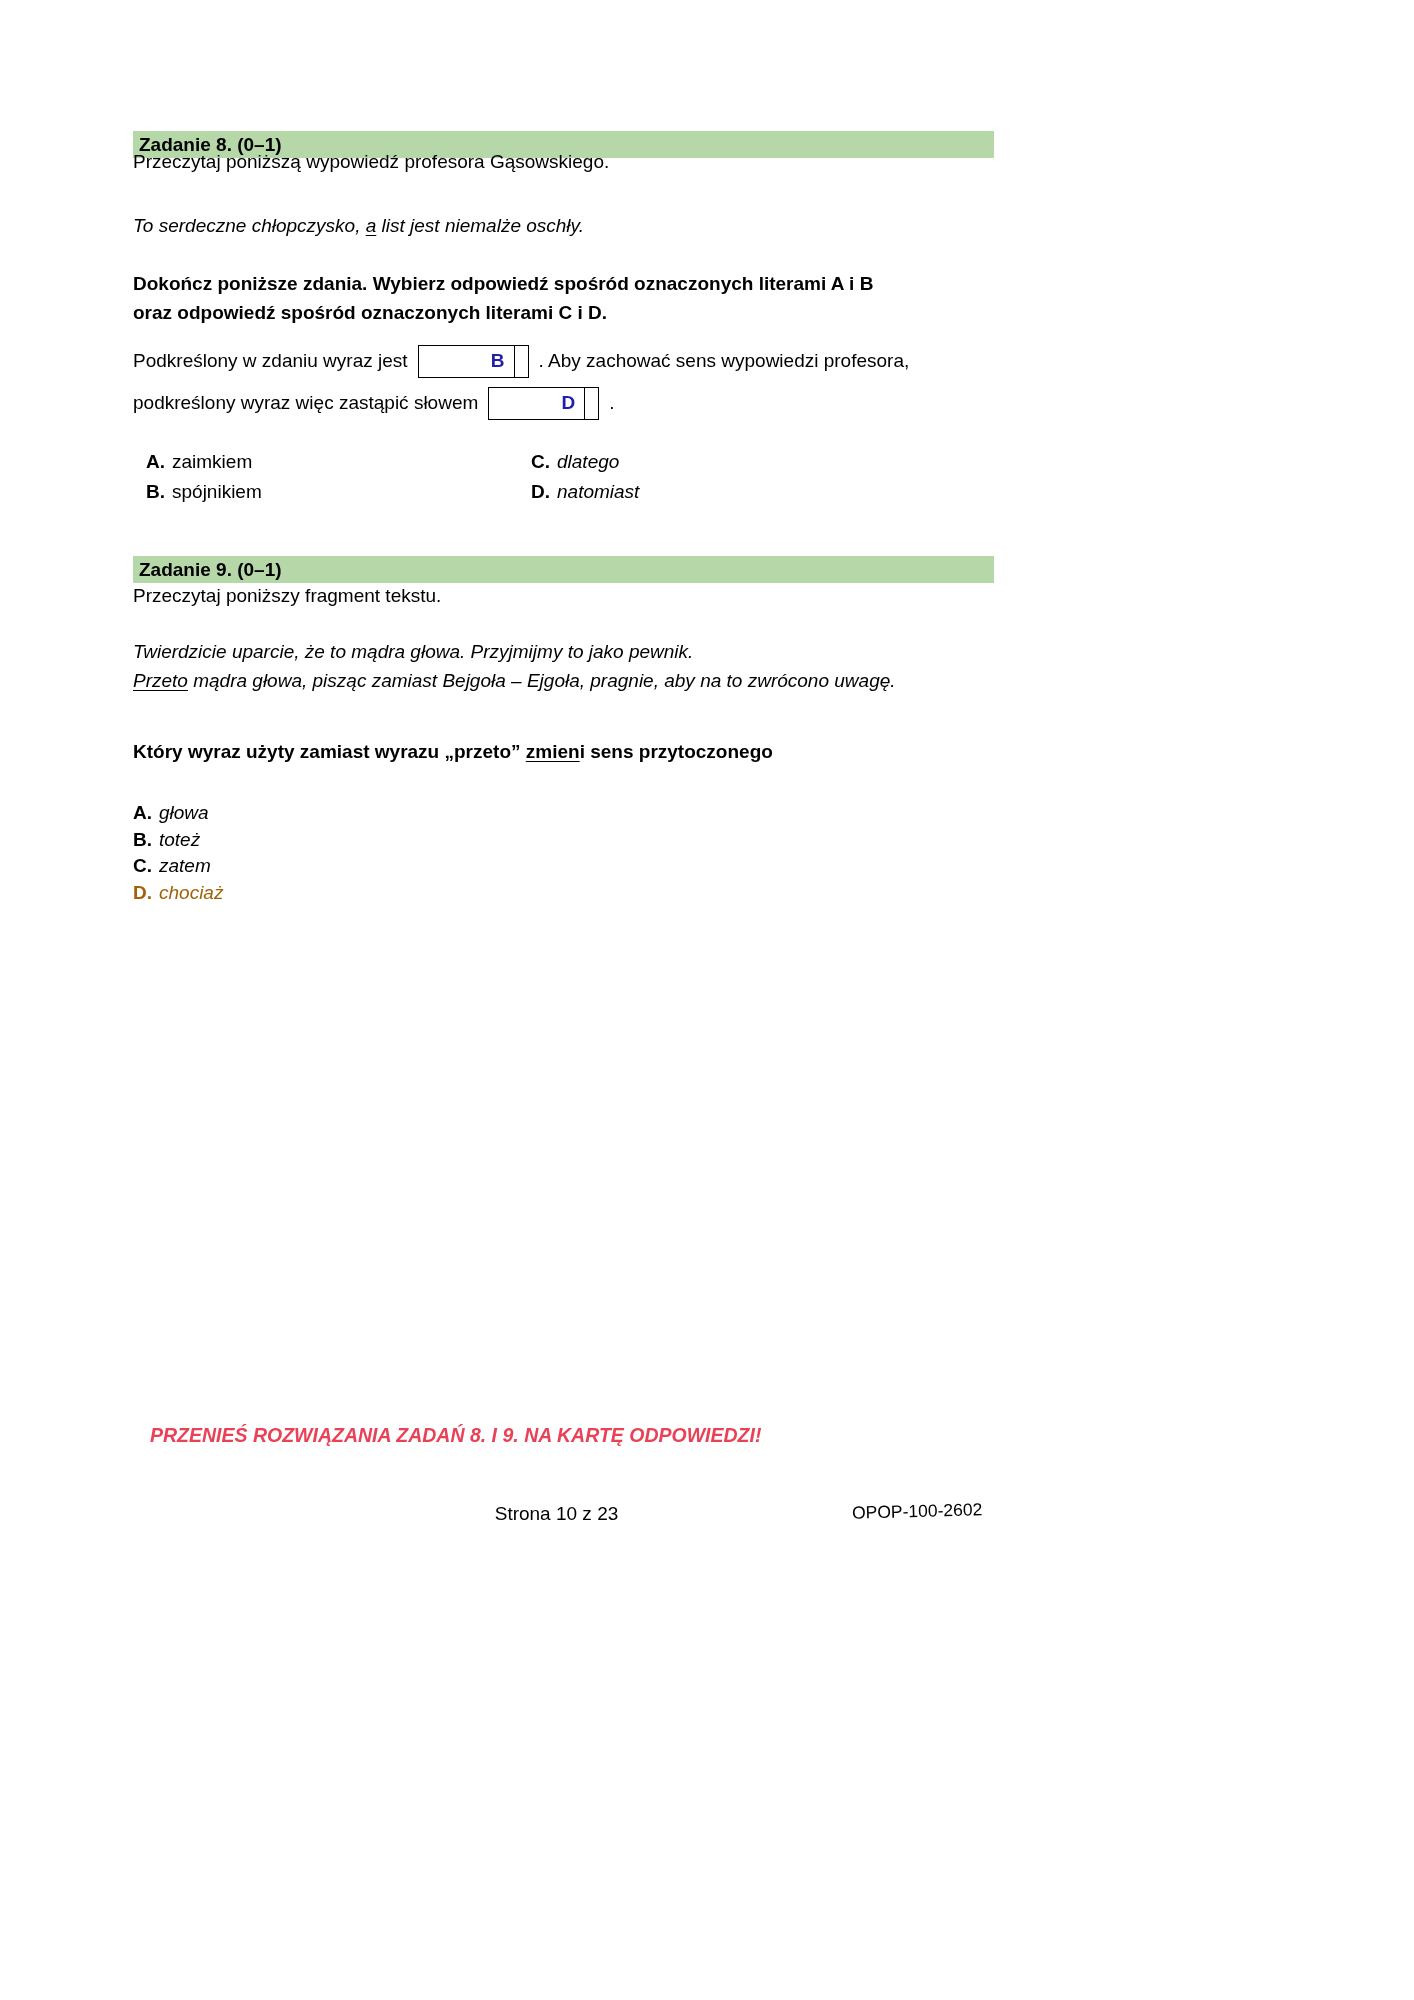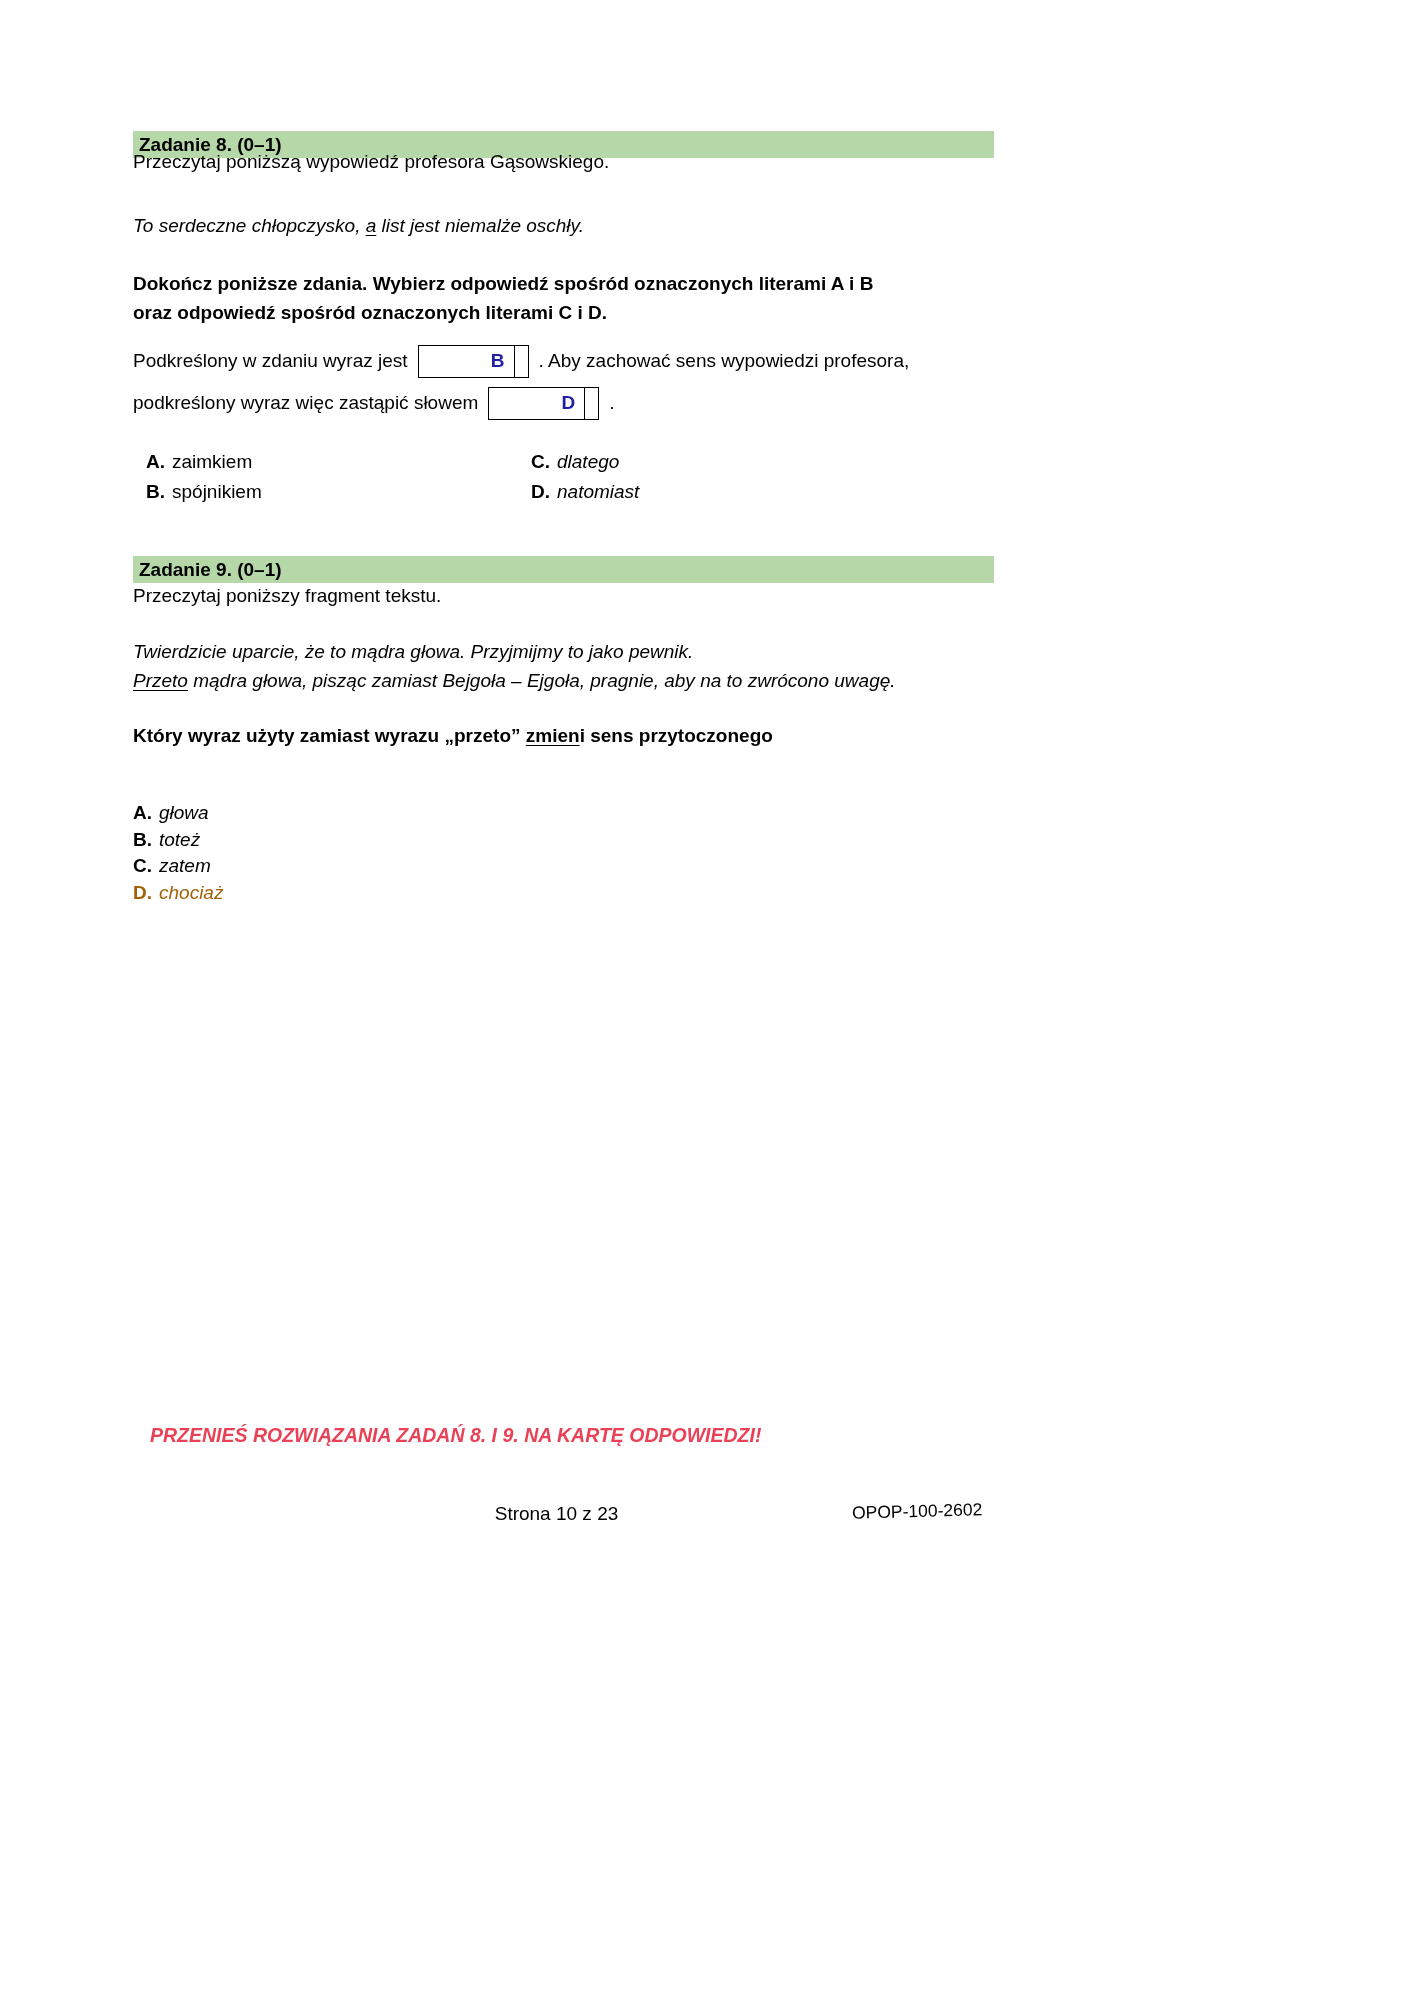--- a/index.html
+++ b/index.html
@@ -121,21 +121,21 @@
     <span>Przeczytaj poniższy fragment tekstu.</span>
   </div>
 
   <div class="abs i lh29" style="top:637px;">
     <div>Twierdzicie uparcie, że to mądra głowa. Przyjmijmy to jako pewnik.</div>
     <div>
       <span class="u">Przeto</span><span> mądra głowa, pisząc zamiast Bejgoła – Ejgoła, pragnie, aby na to zwrócono uwagę.</span>
     </div>
   </div>
 
-  <div class="abs b lh29" style="top:721px;">
+  <div class="abs b lh29" style="top:737px;">
     <div>
       <span>Który wyraz użyty zamiast wyrazu „przeto” </span><span class="u">zmien</span><span>i sens przytoczonego</span>
     </div>
   </div>
 
   <div class="abs" style="top:800px;">
     <div class="opt9-row">
       <span class="b letter">A.</span><span class="i">głowa</span>
     </div>
     <div class="opt9-row">

